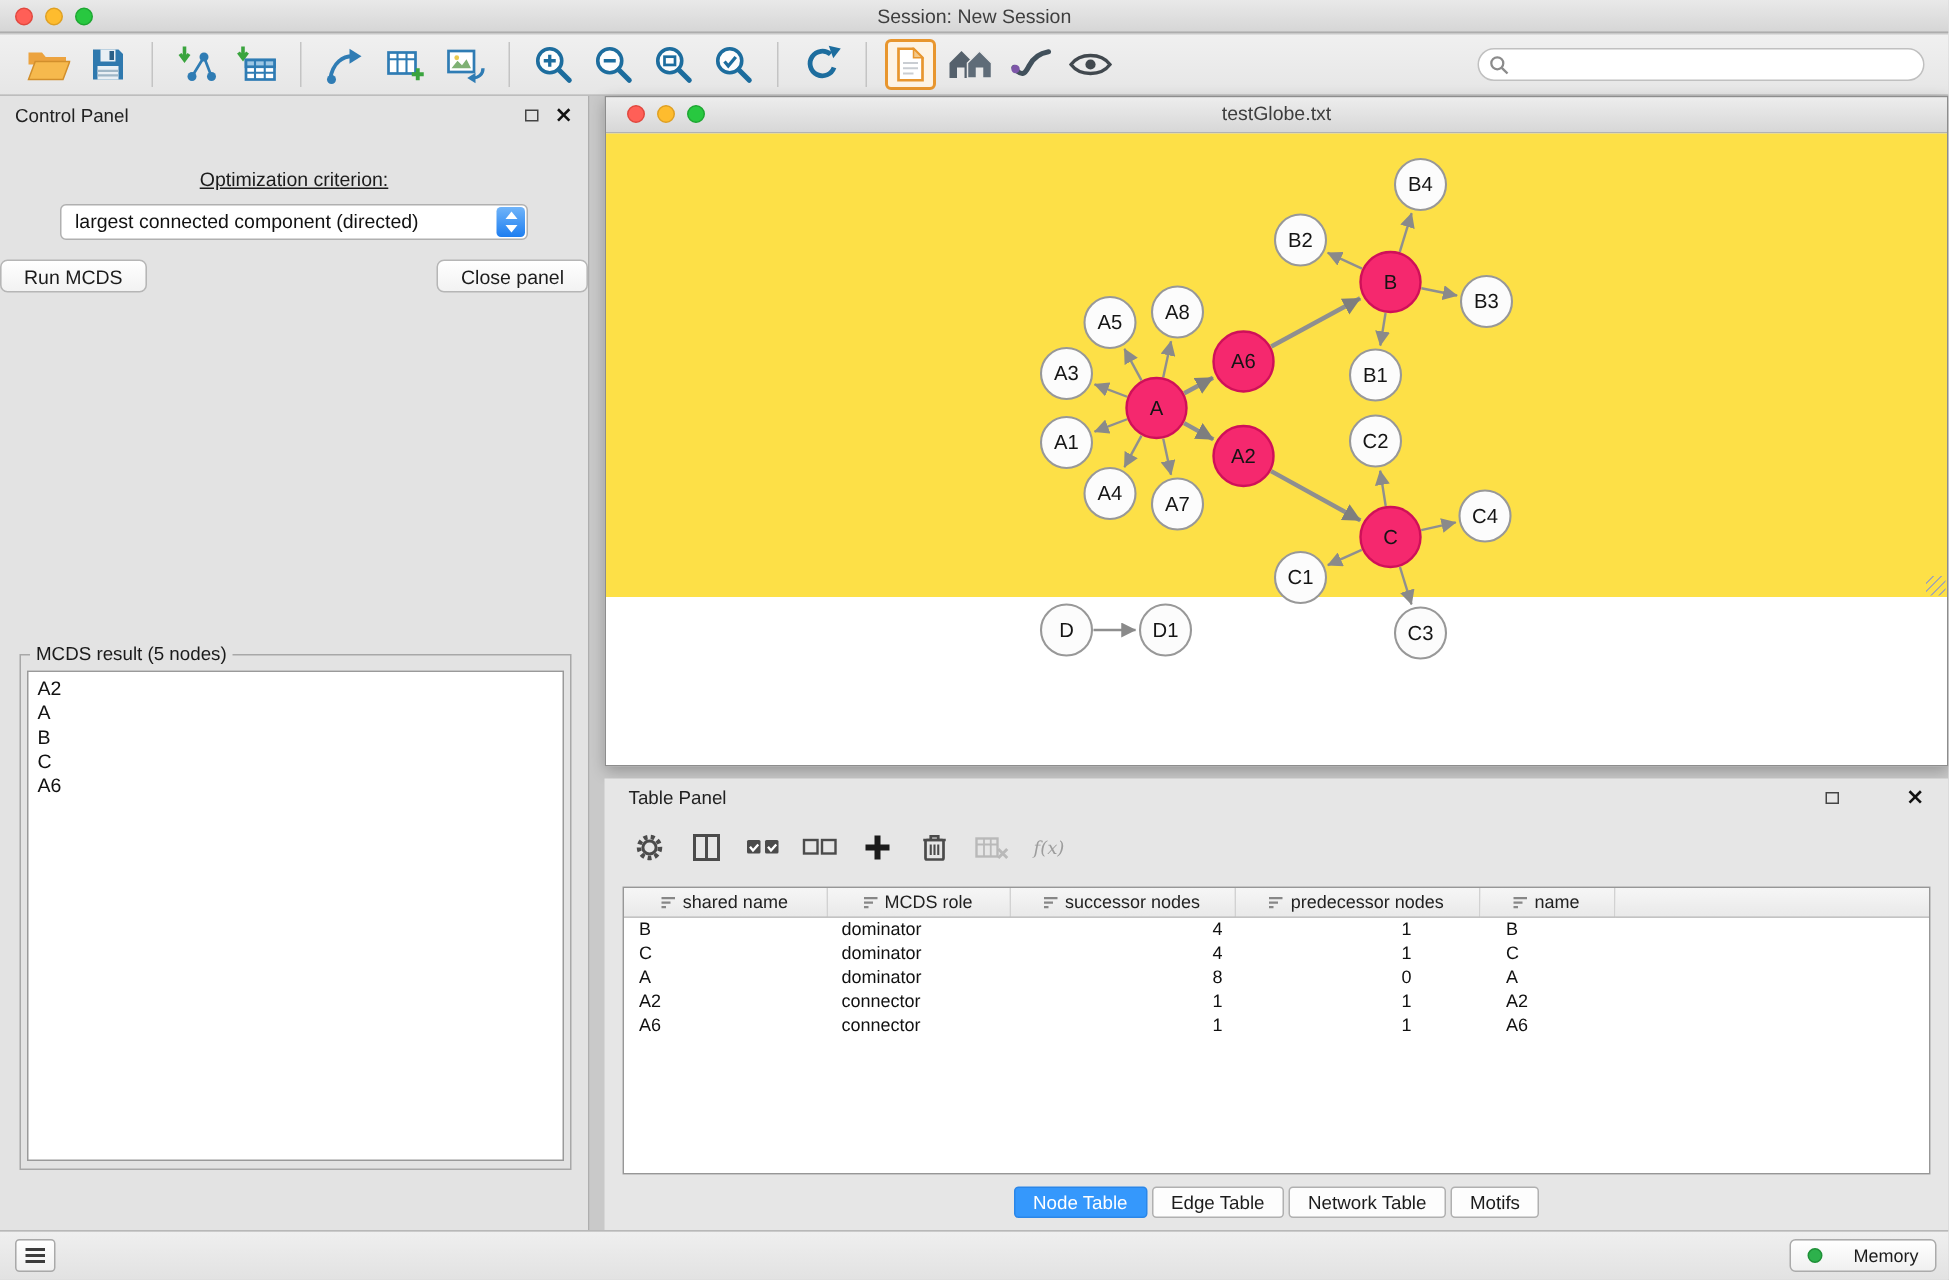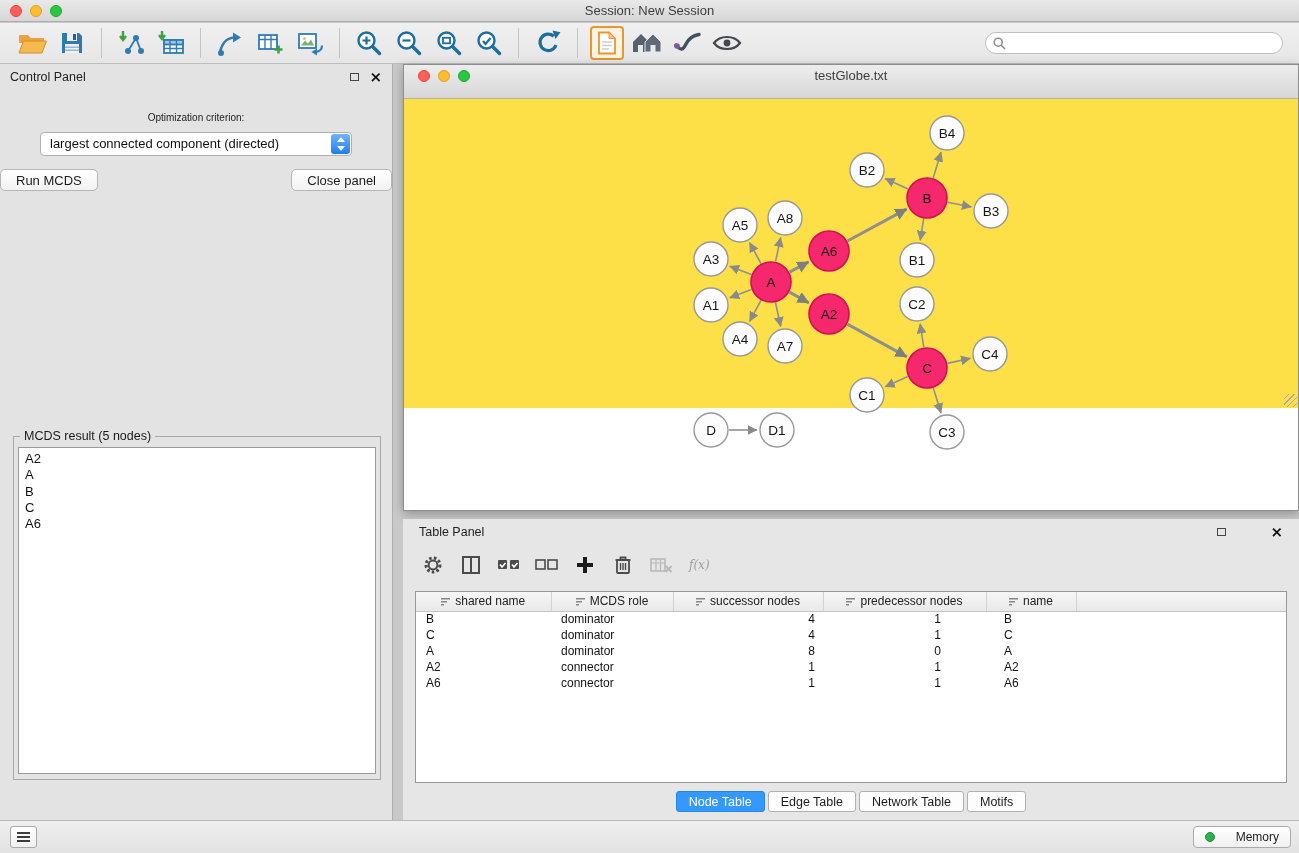--- a/index.html
+++ b/index.html
@@ -40,21 +40,21 @@
     background:#e3e3e3; border-right:1px solid #aeaeae; }
   .cp-header { height:26px; padding:0 10px; display:flex; align-items:center; font-size:12.5px; color:#222; }
   .cp-header .flex { flex:1; }
   .wbox { width:9px; height:8px; border:1.5px solid #444; display:inline-block; margin-right:10px; }
   .wclose { font-size:15px; font-weight:bold; color:#111; line-height:10px; }
   .cp-tabs { display:flex; justify-content:center; margin-top:4px; }
   .cp-tabs-inner { display:flex; border:1px solid #b5b5b5; border-radius:5px; background:#f4f4f4; overflow:hidden; }
   .cp-tab { font-size:13px; color:#222; padding:3px 13px; border-right:1px solid #c8c8c8; }
   .cp-tab:last-child { border-right:none; }
   .cp-tab.active { background:#3598fc; color:#fff; border-radius:4px; }
-  .opt-label { text-align:center; margin-top:22px; font-size:10px; color:#1c1c1c; }
+  .opt-label { text-align:center; margin-top:22px; font-size:13px; color:#1c1c1c;text-decoration:underline; }
   .dropdown { position:relative; margin:9px auto 0 auto; width:312px; height:24px;
     background:#fff; border:1px solid #b0b0b0; border-radius:4px;
     font-size:13px; line-height:22px; padding-left:9px; color:#111; }
   .stepper { position:absolute; right:1px; top:1px; width:19px; height:20px; border-radius:3px;
     background:linear-gradient(#70b4f9,#1e7ef0); }
   .stepper .up { position:absolute; left:5.5px; top:3px; border-left:4px solid transparent;
     border-right:4px solid transparent; border-bottom:5px solid #fff; }
   .stepper .down { position:absolute; left:5.5px; bottom:3px; border-left:4px solid transparent;
     border-right:4px solid transparent; border-top:5px solid #fff; }
   .cp-buttons { display:flex; justify-content:space-between; gap:14px; margin-top:13px; }
@@ -64,21 +64,21 @@
     border:1px solid #a8a8a8; }
   .fieldset .legend { position:absolute; left:6px; top:-8px; background:#e3e3e3;
     padding:0 4px; font-size:12.5px; color:#1a1a1a; }
   .result-list { position:absolute; left:4px; right:4px; top:10px; bottom:5px;
     background:#fff; border:1px solid #9a9a9a; padding:3px 6px; overflow:hidden; }
   .result-item { font-size:13px; line-height:16.3px; color:#111; }
 
   
   .net-window { position:absolute; left:403px; top:0; width:896px; height:447px;
     background:#fff; border:1px solid #8d8d8d; box-shadow:0 3px 10px rgba(0,0,0,.28); }
-  .net-titlebar { position:relative; height:34px; background:linear-gradient(#ededed,#d7d7d7);
+  .net-titlebar { position:relative; height:24px; background:linear-gradient(#ededed,#d7d7d7);
     border-bottom:1px solid #b2b2b2; }
   .net-titlebar .traffic { left:14px; }
   .net-title { text-align:center; font-size:13px; line-height:21px; color:#3e3e3e; }
   .net-canvas { position:relative; width:894px; height:309px; background:#fde047; }
   .grip { position:absolute; right:1px; bottom:1px; width:13px; height:13px;
     background:repeating-linear-gradient(135deg,transparent 0 3px,#a9a9a9 3px 4px); }
 
   
   .table-panel { position:absolute; left:403px; top:455px; width:896px; height:301px; background:#e6e6e6; }
   .tp-header { height:26px; padding:0 16px; display:flex; align-items:center; font-size:12.5px; color:#222;gap:34px; }

